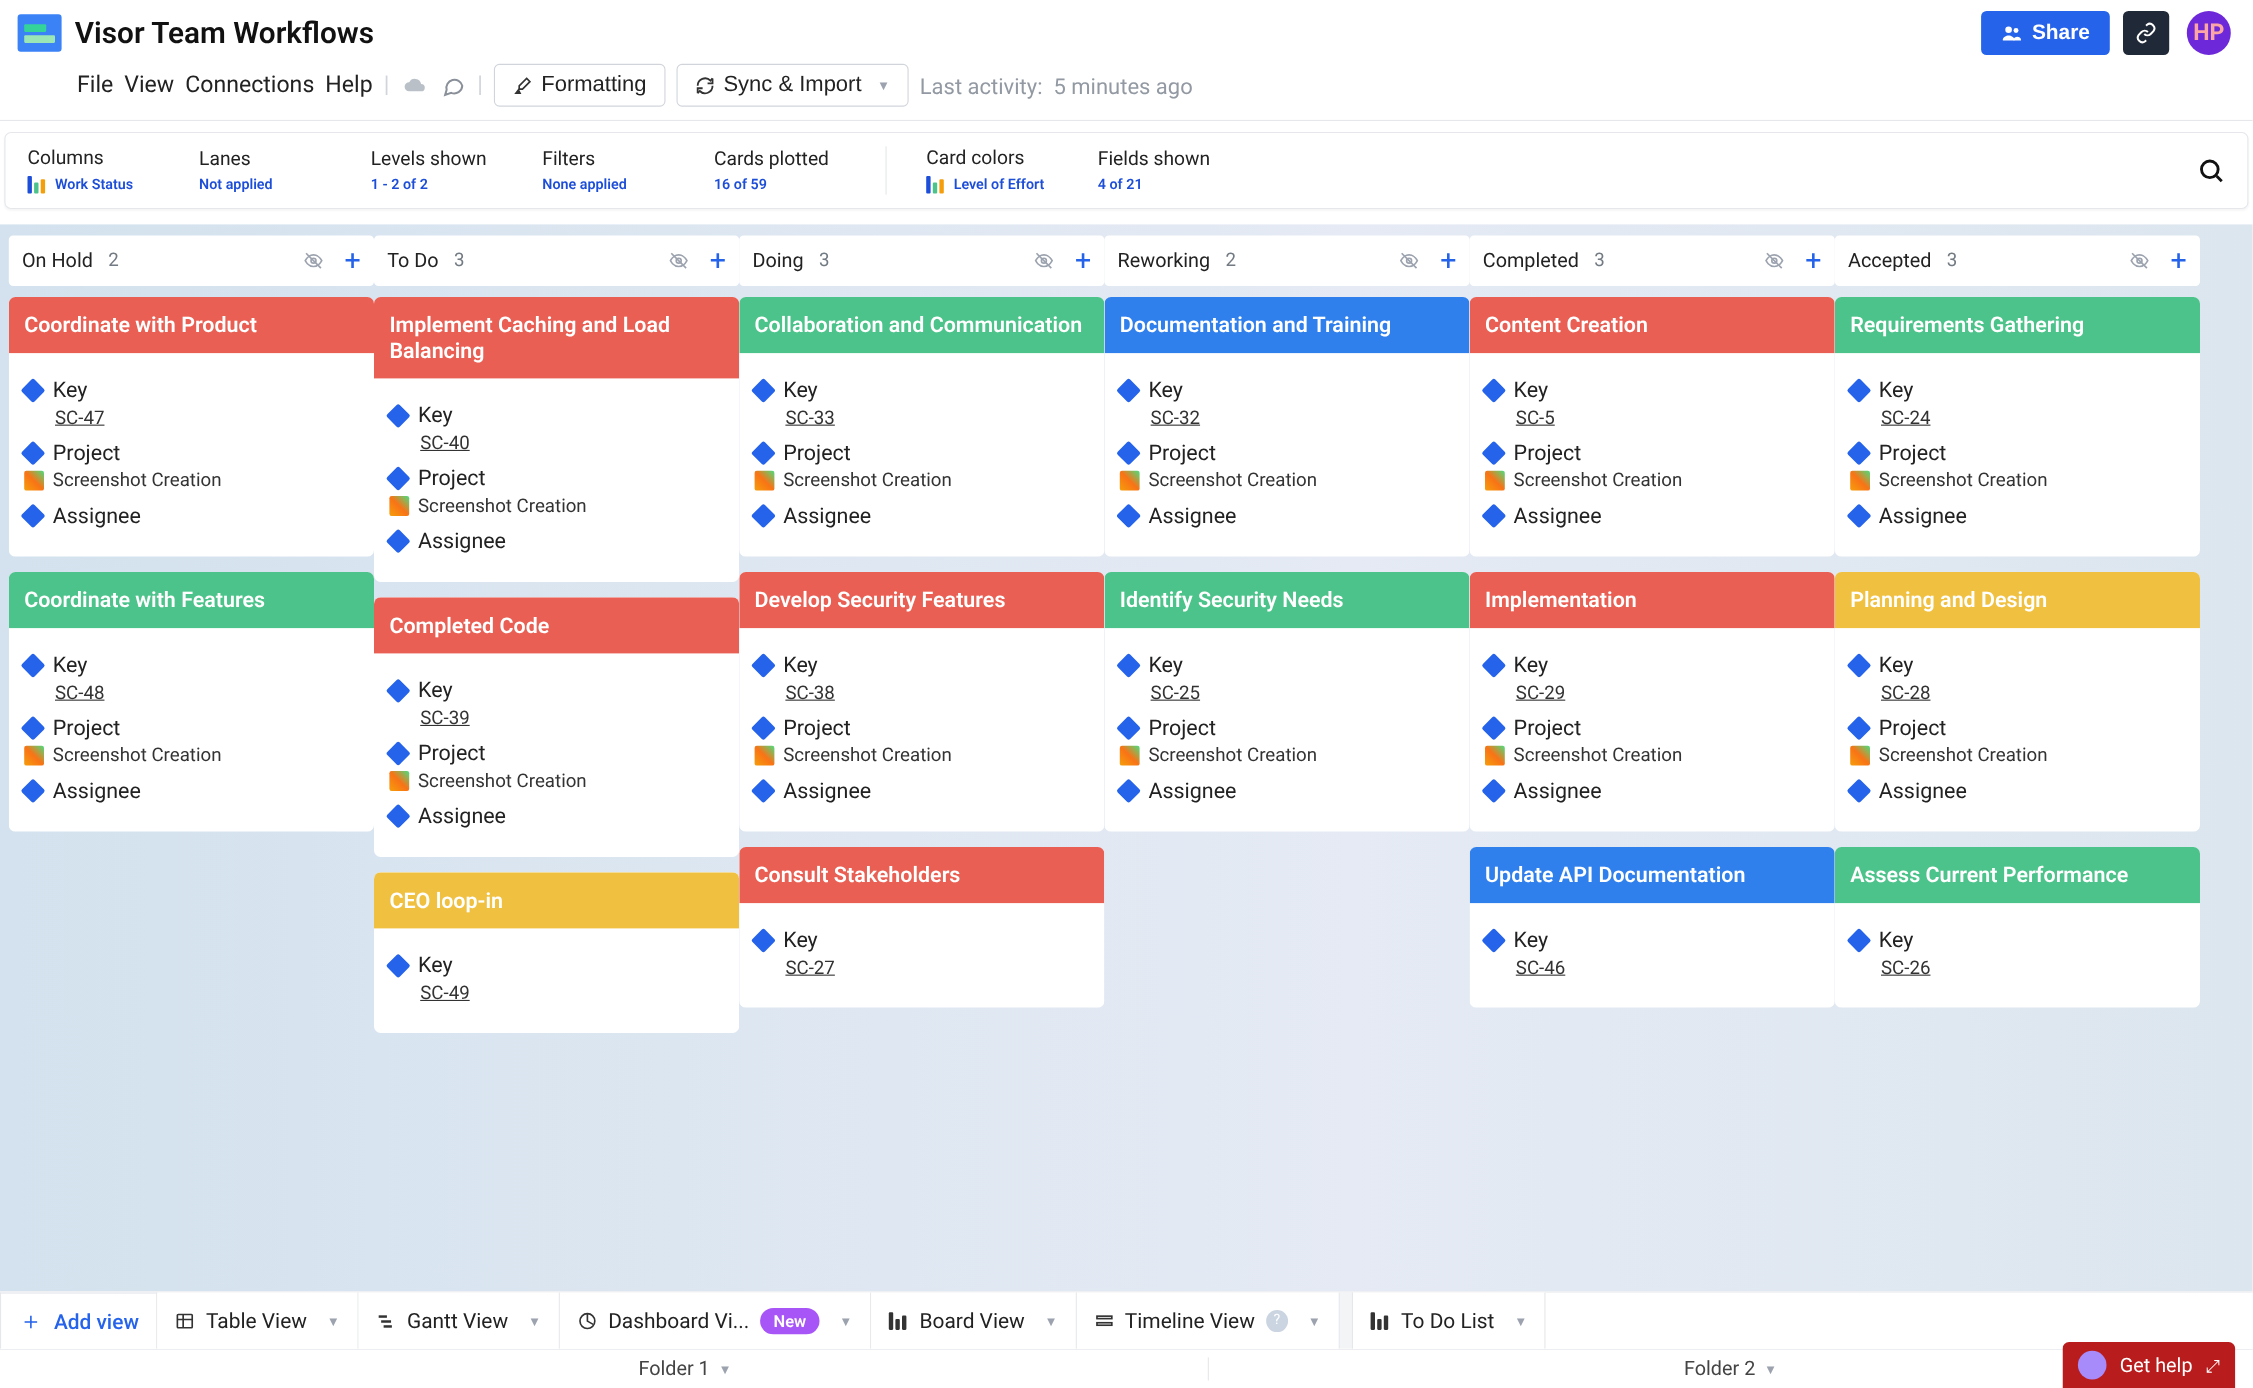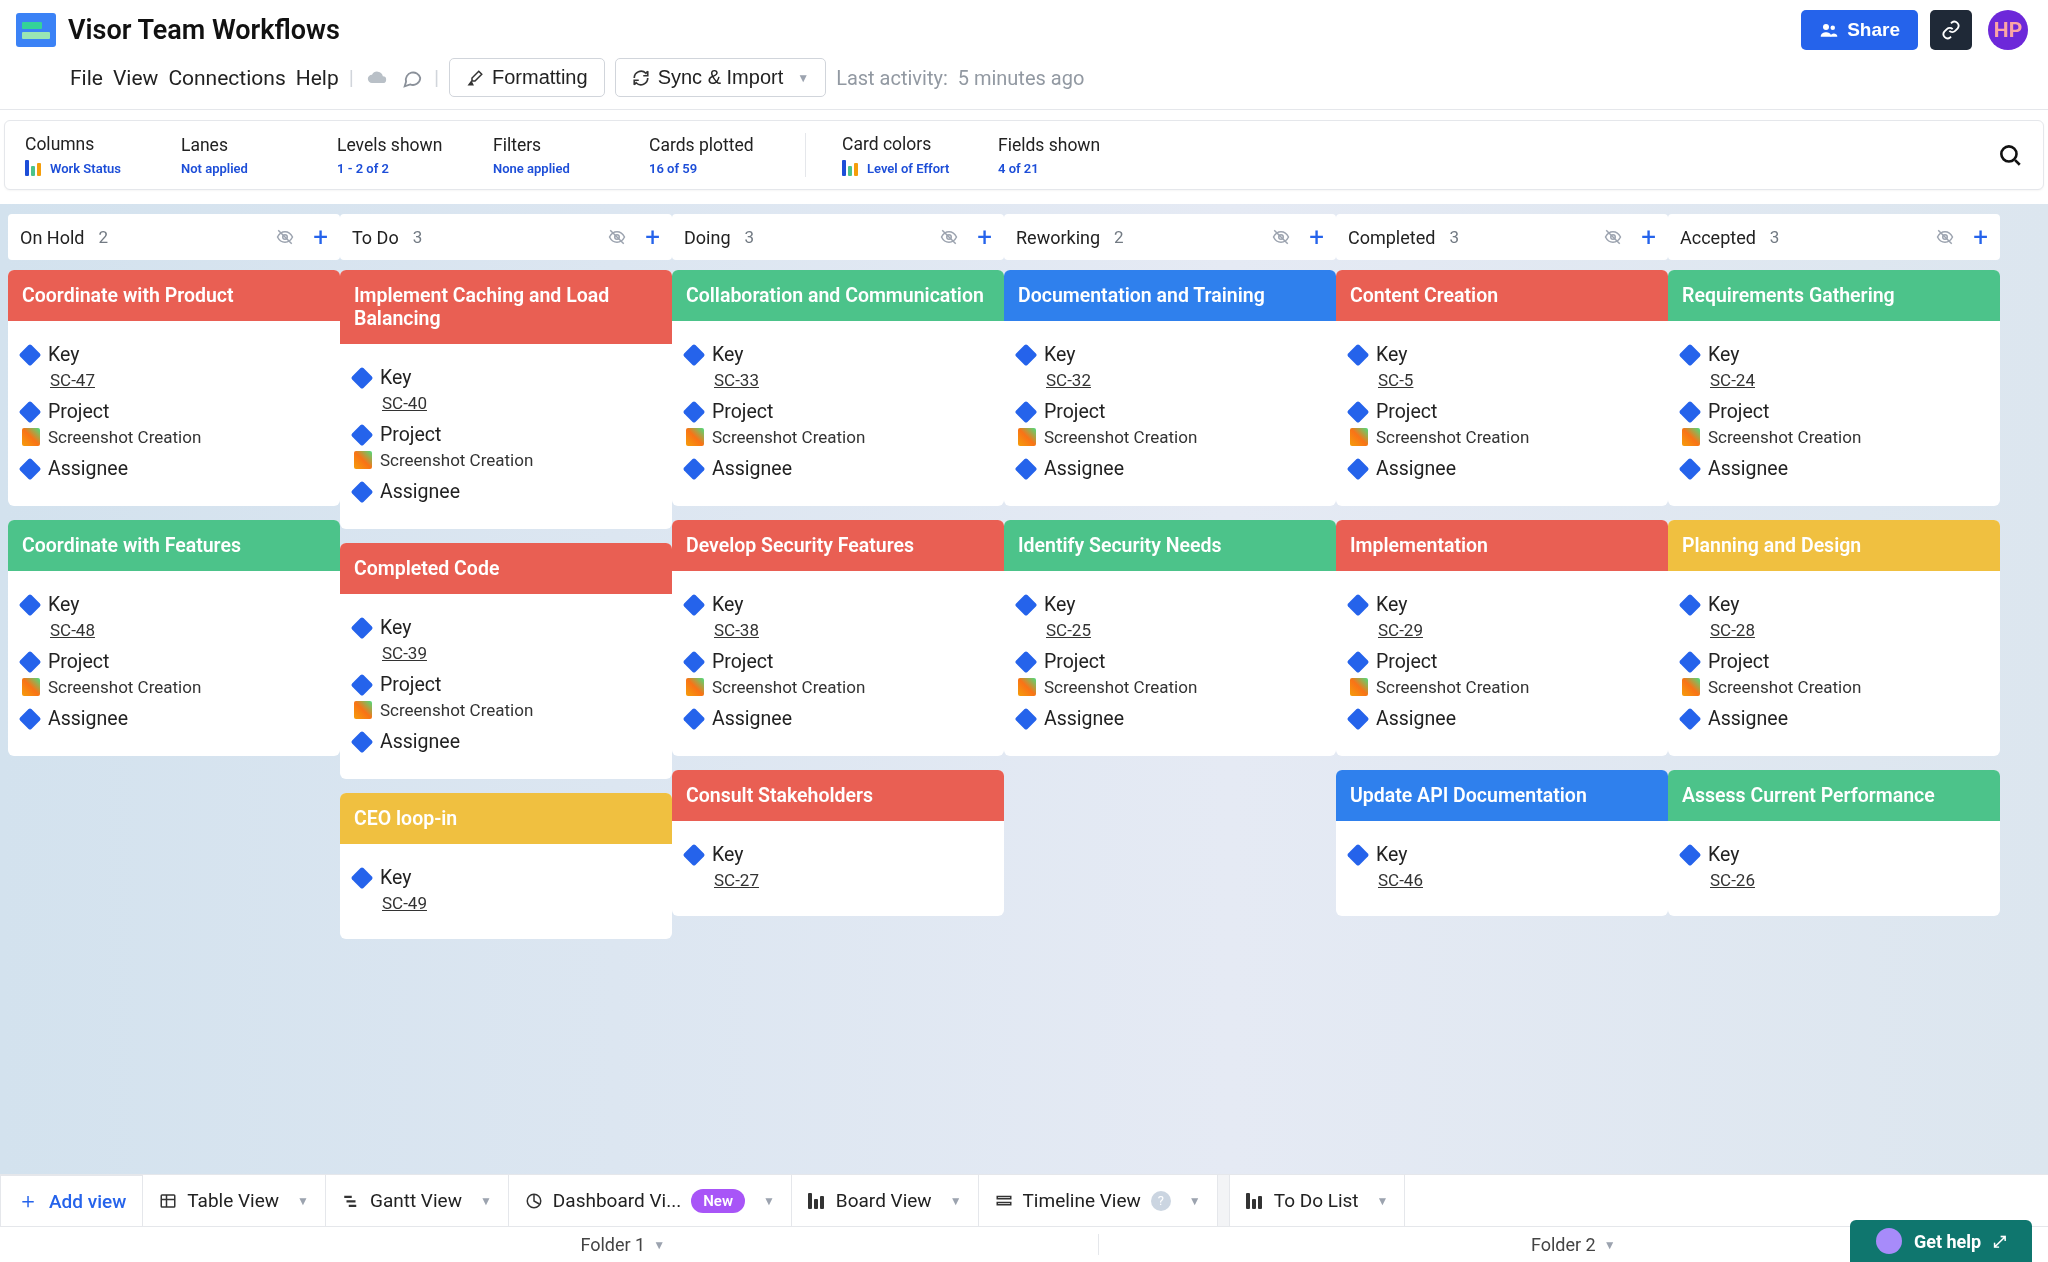--- a/index.html
+++ b/index.html
@@ -71,21 +71,21 @@
   .view-gap { width:12px; background:#f3f4f6; border-right:1px solid #e5e7eb;}
   .help-q { background:#cbd5e1; color:#fff; width:20px; height:20px; border-radius:50%; display:flex; align-items:center; justify-content:center; font-size:13px;}
 
   
   .folderbar { position:fixed; left:0; right:0; bottom:0; height:36px; background:#fff; border-top:1px solid #e5e7eb; display:flex; align-items:center; z-index:19; font-size:18px; color:#444;}
   .folderbar .fgap{ width:148px;}
   .folderbar .folder{ flex:1; display:flex; align-items:center; justify-content:center; gap:8px; cursor:pointer; border-right:1px solid #e5e7eb;}
   .folderbar .folder:last-child{border-right:none;}
   
   
-  .get-help { position:fixed; right:16px; bottom:0; background:#0f766e; color:#fff; padding:8px 26px; border-radius:6px 6px 0 0; display:flex; align-items:center; gap:12px; font-size:18px; z-index:30; font-weight:700;}
+  .get-help { position:fixed; right:16px; bottom:0; background:#b91c1c; color:#fff; padding:8px 14px; border-radius:6px 6px 0 0; display:flex; align-items:center; gap:12px; font-size:18px; z-index:30; font-weight:400;}
   .get-help .face{width:26px;height:26px;border-radius:50%;background:#a78bfa;display:inline-block;}
   .get-help .exp{font-size:16px;}
 
   svg { display:block; }
 </style>
 </head>
 <body>
 
 <div class="topbar">
   <div class="logo">

